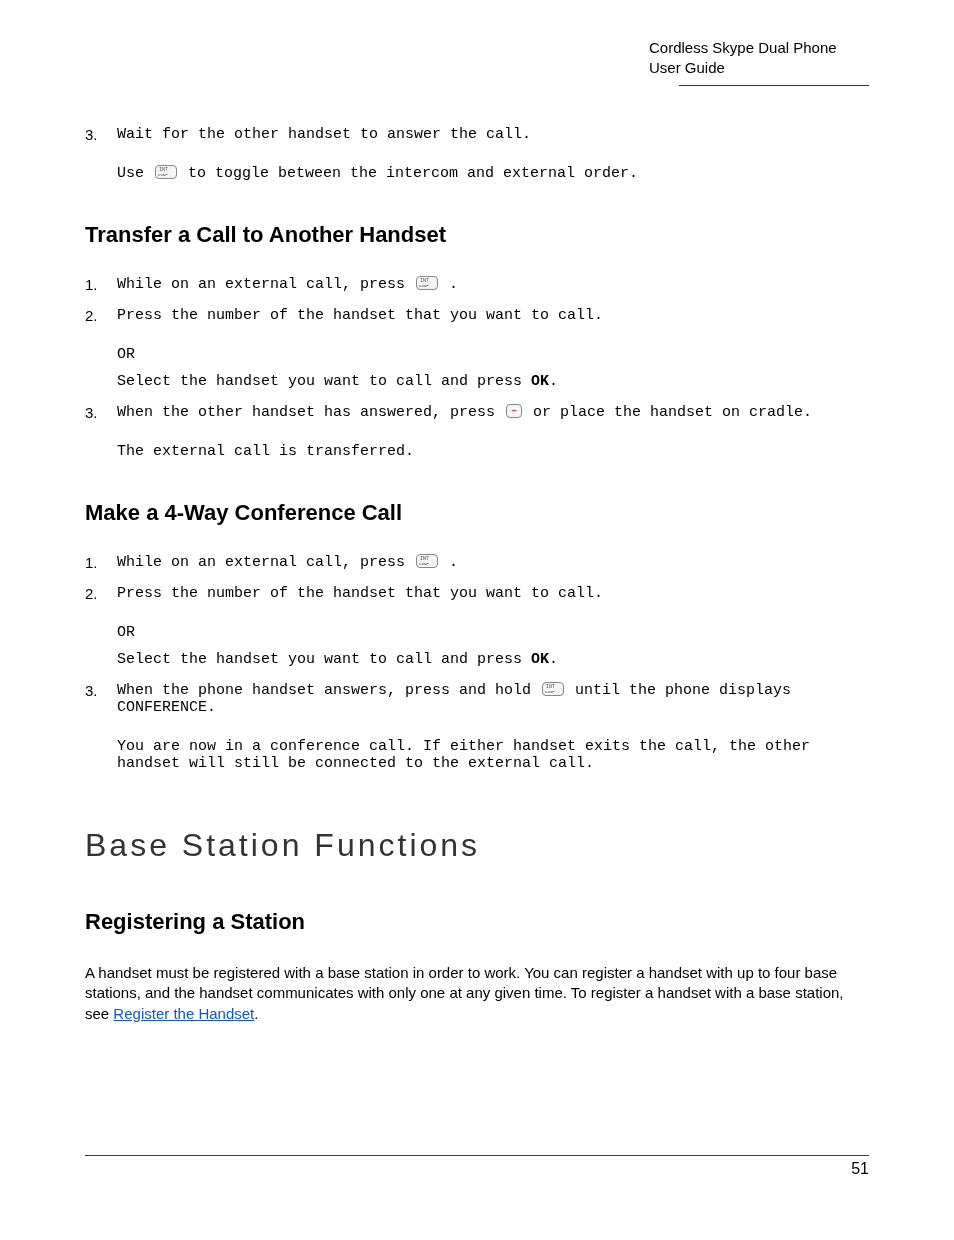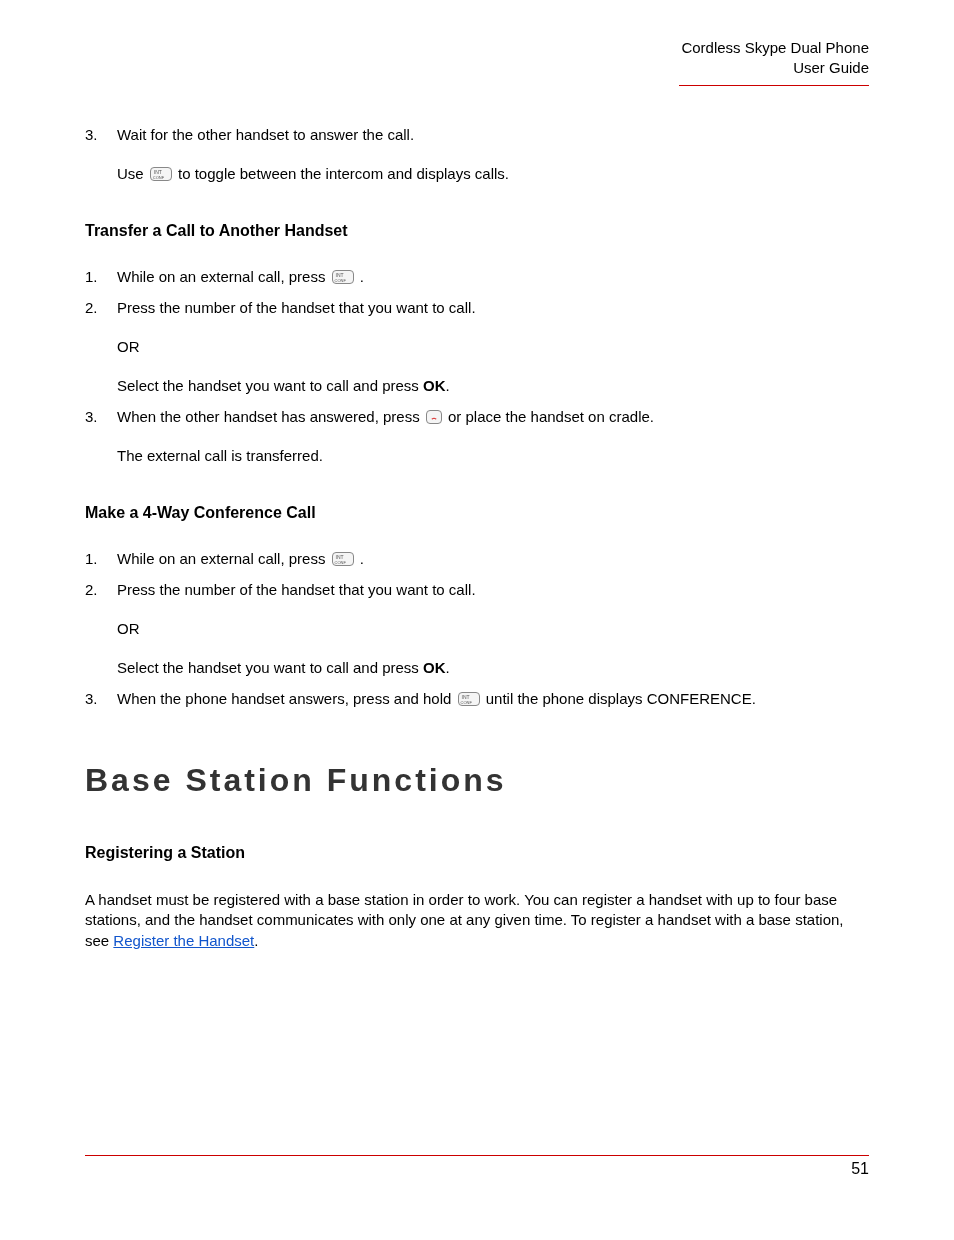--- a/index.html
+++ b/index.html
@@ -13,21 +13,21 @@
       background: white;
       font-family: Arial, Helvetica, sans-serif;
       font-size: 15px;
       color: #000;
       position: relative;
     }
     .page {
       padding: 38px 85px 50px 85px;
     }
     .header-block {
-      text-align: right;
+      text-align: left;
       font-family: Verdana, Geneva, sans-serif;
       font-size: 15px;
       line-height: 1.3;
       margin-bottom: 8px;
       padding-right: 0;
       margin-left: auto;
       width: 220px;
     }
     .header-rule {
       border: none;
@@ -41,38 +41,39 @@
     }
     .list-item {
       display: flex;
       margin-bottom: 14px;
     }
     .list-num {
       min-width: 32px;
     }
     .list-body {
       flex: 1;
+      font-family: Liberation Mono, monospace;
     }
     .list-sub {
       margin-top: 22px;
       margin-bottom: 0;
     }
     .list-sub2 {
-      margin-top: 22px;
+      margin-top: 10px;
     }
     h2 {
       font-family: Verdana, Geneva, sans-serif;
       font-weight: bold;
-      font-size: 16px;
+      font-size: 22px;
       margin-top: 40px;
       margin-bottom: 28px;
     }
     h1.section-title {
       font-family: Verdana, Geneva, sans-serif;
-      font-weight: bold;
+      font-weight: normal;
       font-size: 32px;
       letter-spacing: 3px;
       margin-top: 55px;
       margin-bottom: 45px;
       color: #333;
     }
     .para {
       margin-bottom: 20px;
       line-height: 1.35;
     }
@@ -146,21 +147,21 @@
     <div>Cordless Skype Dual Phone</div>
     <div>User Guide</div>
   </div>
   <hr class="header-rule">
 
   <div class="list-item list-top">
     <div class="list-num">3.</div>
     <div class="list-body">
       <div>Wait for the other handset to answer the call.</div>
       <div class="list-sub">
-        <span>Use </span><span class="icon-btn int"></span><span> to toggle between the intercom and displays calls.</span>
+        <span>Use </span><span class="icon-btn int"></span><span> to toggle between the intercom and external order.</span>
       </div>
     </div>
   </div>
 
   <h2>Transfer a Call to Another Handset</h2>
 
   <div class="list-item">
     <div class="list-num">1.</div>
     <div class="list-body">
       <span>While on an external call, press </span><span class="icon-btn int"></span><span> .</span>
@@ -210,20 +211,21 @@
       </div>
     </div>
   </div>
 
   <div class="list-item" style="margin-top:6px">
     <div class="list-num">3.</div>
     <div class="list-body">
       <div>
         <span>When the phone handset answers, press and hold </span><span class="icon-btn int"></span><span>  until the phone displays CONFERENCE.</span>
       </div>
+      <div class="list-sub">You are now in a conference call. If either handset exits the call, the other handset will still be connected to the external call.</div>
     </div>
   </div>
 
   <h1 class="section-title">Base Station Functions</h1>
 
   <h2 style="margin-top:0">Registering a Station</h2>
 
   <p class="para">
     <span>A handset must be registered with a base station in order to work. You can register a handset with up to four base stations, and the handset communicates with only one at any given time. To register a handset with a base station, see </span><span class="link">Register the Handset</span><span>.</span>
   </p>

